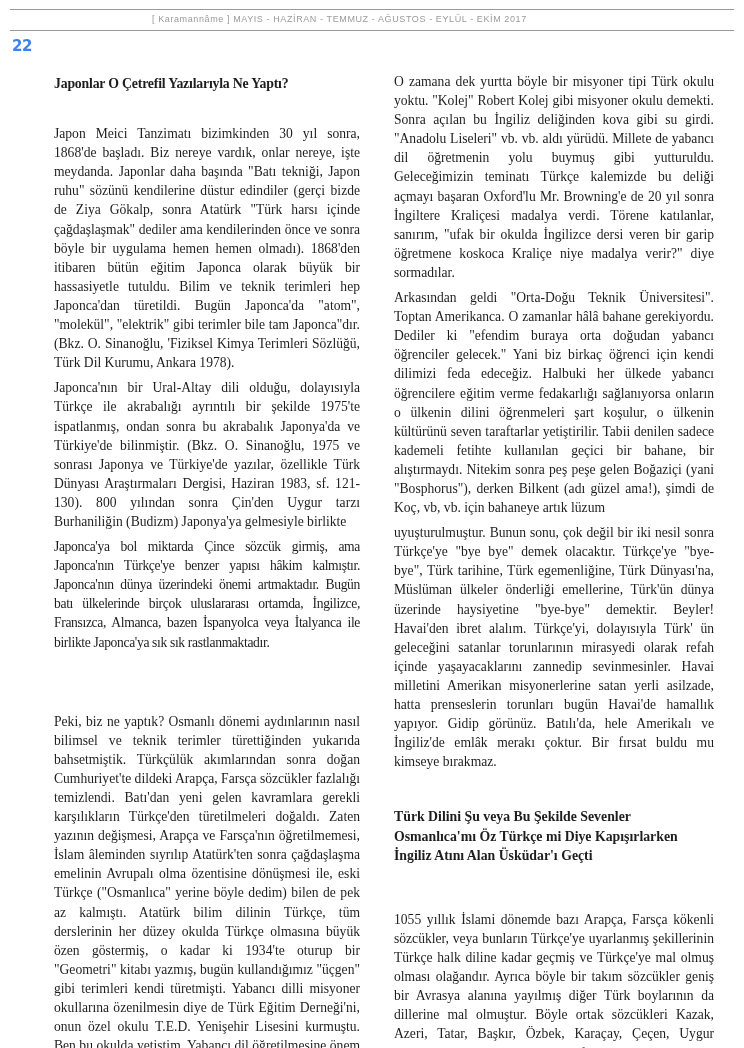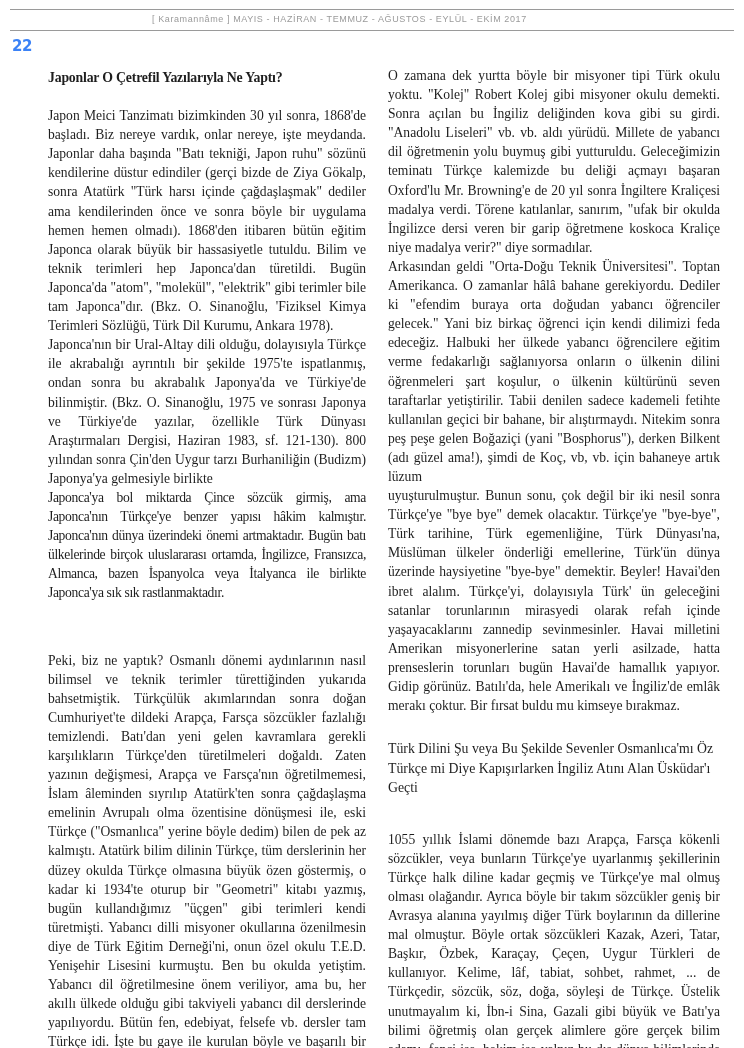--- a/index.html
+++ b/index.html
@@ -48,30 +48,30 @@
     .col {
       position: absolute;
       top: 68px;
       font-size: 13.6px;
       line-height: 19.1px;
       text-align: justify;
     }
     .col-left { left: 48px; width: 318px; }
     .col-right { left: 388px; width: 332px; top: 66px; }
     .col p {
-      margin: 0;
+      margin: 6px;
     }
     .heading {
       font-weight: bold;
       font-size: 13.8px;
       text-align: left;
       letter-spacing: -0.2px;
     }
     .heading-2 {
-      font-weight: normal;
+      font-weight: bold;
       font-size: 13.8px;
       text-align: left;
       line-height: 19.5px;
     }
     .gap-1 { height: 19px; }
     .gap-2 { height: 24px; }
     .gap-big { height: 32px; }
     .condensed { letter-spacing: -0.35px; }
     .spaced { letter-spacing: 2.1px; }
   </style>

